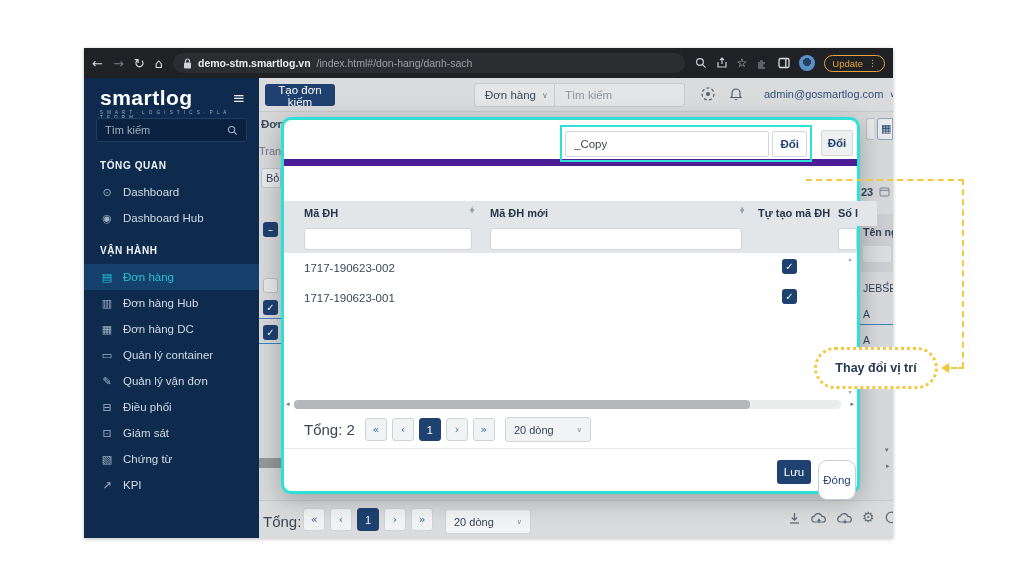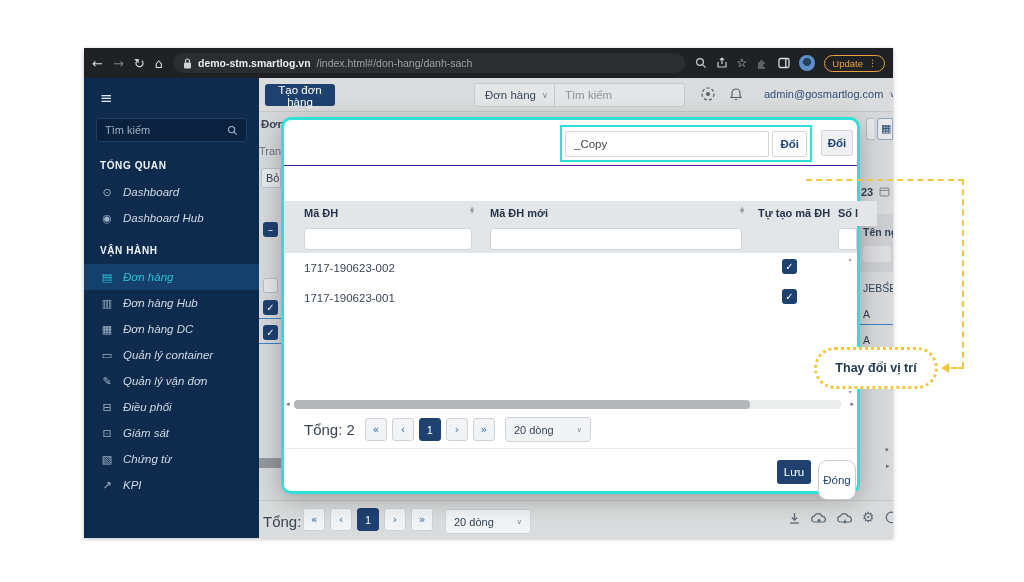--- a/index.html
+++ b/index.html
@@ -26,21 +26,21 @@
   .logo-row { display:flex; align-items:flex-start; justify-content:space-between; padding:9px 14px 0 16px; }
   .logo { color:#ffffff; font-size:21px; font-weight:bold; letter-spacing:.5px; line-height:1; }
   .logo-sub { font-size:4.5px; color:#9fb2c5; letter-spacing:1.5px; margin-top:2px; }
   .burger { color:#e3e9ef; font-size:15px; margin-top:2px; cursor:pointer; }
   .side-search { position:absolute; left:12px; top:40px; width:151px; height:24px; background:#0a2240; border:1px solid #1d3d63; border-radius:3px; display:flex; align-items:center; padding:0 8px; }
   .side-search input { flex:1; background:transparent; border:none; outline:none; color:#cfd9e4; font-size:11px; font-family:inherit; width:100px; }
   .side-search input::placeholder { color:#9fb0c2; }
   .sec-label { font-size:10px; font-weight:bold; color:#f0f4f8; letter-spacing:.6px; padding:0 16px; }
   .side-item { height:26px; display:flex; align-items:center; gap:9px; padding:0 12px 0 16px; font-size:11.5px; color:#d0dae4; cursor:pointer; }
   .side-item .ic { width:14px; font-size:11px; color:#9fb2c5; text-align:center; }
-  .side-item .lbl { flex:1; white-space:nowrap; overflow:hidden;font-style:italic; }
+  .side-item .lbl { flex:1; white-space:nowrap; overflow:hidden; }
   .side-item .chev { font-size:8px; color:#9fb2c5; }
   .side-item.active { background:#16406c; color:#27c0d4; border-right:3px solid #3b82c4; }
   .side-item.active .ic { color:#27c0d4; }
 
   .main { flex:1; position:relative; background:#d6d8da; overflow:hidden; }
   .topbar { height:34px; background:#dadbdc; border-bottom:1px solid #c6c8ca; position:relative; }
   .btn-primary { background:#1e4170; color:#fff; border:none; border-radius:3px; font-size:11.5px; font-family:inherit; cursor:pointer; }
   .combo { position:absolute; left:215px; top:5px; width:211px; height:24px; background:#e4e5e6; border:1px solid #c7c9cb; border-radius:3px; display:flex; align-items:center; font-size:11.5px; color:#3c4a5a; }
   .combo .scope { padding:0 6px 0 10px; display:flex; gap:6px; align-items:center; border-right:1px solid #c7c9cb; height:100%; cursor:pointer; }
   .combo .srch { color:#8d949c; padding-left:10px; }
@@ -59,21 +59,21 @@
   .pg-btn.active { background:#1e4170; color:#fff; border-color:#1e4170; font-size:11px; }
   .pg-group { display:flex; gap:5px; }
   .rows-dd { height:25px; border:1px solid #cfd3d7; border-radius:3px; background:#f2f3f4; color:#33435a; font-size:11px; display:inline-flex; align-items:center; gap:23px; padding:0 8px; cursor:pointer; }
   .total-lbl { font-size:15px; color:#3a4654; }
 
   
   .modal { position:absolute; left:281px; top:117px; width:579px; height:377px; background:#ffffff; border:3px solid #2fe0d8; border-radius:10px; box-shadow:0 6px 24px rgba(0,0,0,.25); }
   .m-header { height:34px; display:flex; align-items:center; padding:0 14px 0 20px; border-bottom:1px solid #e7e9ec; }
   .m-title { font-size:13px; font-weight:bold; color:#2c3e57; flex:1; }
   .m-winic { color:#5a636d; font-size:12px; margin-left:12px; cursor:pointer; }
-  .m-row2 { height:46px; position:relative; border-bottom:1px solid #4c1d95; }
+  .m-row2 { height:46px; position:relative; border-bottom:7px solid #4c1d95; }
   .hl-box { position:absolute; left:276px; top:5px; width:252px; height:37px; border:2px solid #2fe0d8; display:flex; align-items:center; padding:3px; gap:3px; }
   .hl-box input { width:206px; height:26px; border:1px solid #d3d7db; border-radius:2px; padding:0 8px; font-size:11.5px; color:#41464c; font-family:inherit; outline:none; }
   .btn-doi { width:35px; height:26px; background:#fdfdfe; border:1px solid #d3d7db; border-radius:2px; color:#1e4170; font-weight:bold; font-size:11.5px; font-family:inherit; cursor:pointer; }
   .btn-doi.ghost { position:absolute; left:537px; top:10px; width:32px; background:#eef0f2; }
   .m-thead { position:absolute; left:0; top:81px; width:593px; height:25px; background:#e3e6e9; }
   .th { position:absolute; top:6px; font-size:11px; font-weight:bold; color:#27354a; white-space:nowrap; }
   .sort { position:absolute; top:6px; display:flex; flex-direction:column; line-height:.55; color:#9aa3ad; font-size:5.5px; }
   .m-tfilter { position:absolute; left:0; top:106px; width:573px; height:27px; background:#e3e6e9; }
   .f-in { position:absolute; top:2px; height:22px; background:#fff; border:1px solid #d0d4d8; border-radius:3px; }
   .m-tbody { position:absolute; left:0; top:133px; width:573px; height:144px; background:#fff;text-align:center; }
@@ -149,20 +149,24 @@
           <span>Update</span>
           <span class="glyph" style="font-size:9px">⋮</span>
         </span>
       </div>
     </div>
 
     <div class="app">
 
       <div class="sidebar">
         <div class="logo-row">
+          <div>
+            <div class="logo">smartlog</div>
+            <div class="logo-sub">S M A R T · L O G I S T I C S · P L A T F O R M</div>
+          </div>
           <span class="burger glyph">≡</span>
         </div>
         <div class="side-search">
           <input placeholder="Tìm kiếm" style="">
           <span>
             <svg width="11" height="11" viewBox="0 0 12 12">
                 <circle cx="5" cy="5" r="3.4" fill="none" stroke="#9fb0c2" stroke-width="1.2"></circle>
                 <line x1="7.6" y1="7.6" x2="10.6" y2="10.6" stroke="#9fb0c2" stroke-width="1.2"></line>
               </svg>
           </span>
@@ -221,21 +225,21 @@
             <span class="ic glyph">↗</span>
             <span class="lbl">KPI</span>
             <span class="chev glyph">∨</span>
           </div>
         </div>
       </div>
 
       <div class="main">
 
         <div class="topbar">
-          <button class="btn-primary abs" style="left:6px; top:6px; width:70px; height:22px;">Tạo đơn hàng</button>
+          <button class="btn-primary abs" style="left:6px; top:6px; width:70px; height:22px;">Tạo đơn kiếm</button>
           <div class="combo">
             <span class="scope">
               <span>Đơn hàng</span>
               <span class="glyph" style="font-size:8px;color:#7b828a">∨</span>
             </span>
             <span class="srch">Tìm kiếm</span>
           </div>
           <span class="top-ic" style="left:441px;">
             <svg width="16" height="16" viewBox="0 0 16 16">
                 <circle cx="8" cy="8" r="6" fill="none" stroke="#55606c" stroke-width="1.2" stroke-dasharray="3 2.2"></circle>

